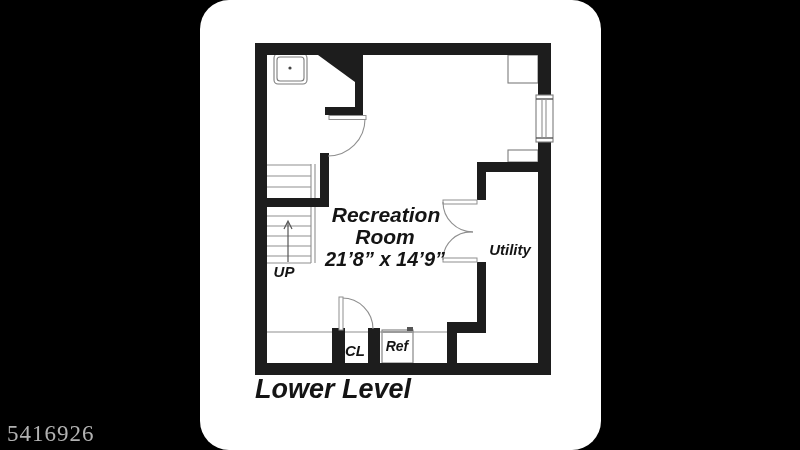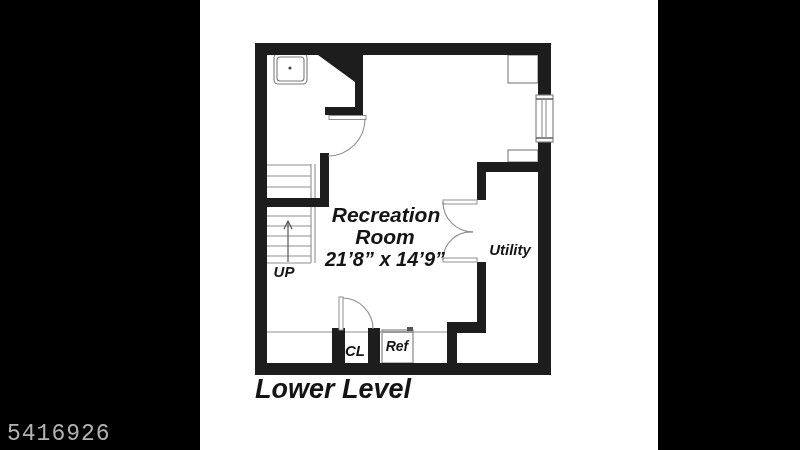--- a/index.html
+++ b/index.html
@@ -2,26 +2,27 @@
 <html><head>
 <meta charset="utf-8">
 <style>
   html,body { margin:0; padding:0; background:#000; }
   .stage {
     position:relative; width:800px; height:450px;
     background:#000; overflow:hidden;
     font-family:"Liberation Sans", sans-serif;
   }
   .photo {
-    position:absolute; left:200px; top:0; width:458px; height:450px;
+    position:absolute; left:200px; top:0; width:401px; height:450px;
     background:#fff;
+    border-radius:29px;
   }
   .watermark {
     position:absolute; left:7px; top:421px;
-    font-family:Liberation Mono, monospace;
+    font-family:Liberation Serif, serif;
     font-size:23px; letter-spacing:1px;
     color:#c6c6c6; opacity:.9;
   }
   svg text {
     font-family:"Liberation Sans", sans-serif;
     font-weight:bold; font-style:italic; fill:#141414;
   }
   .room-name   { font-size:21px; }
   .room-dims   { font-size:20px; }
   .small-label { font-size:15px; }

